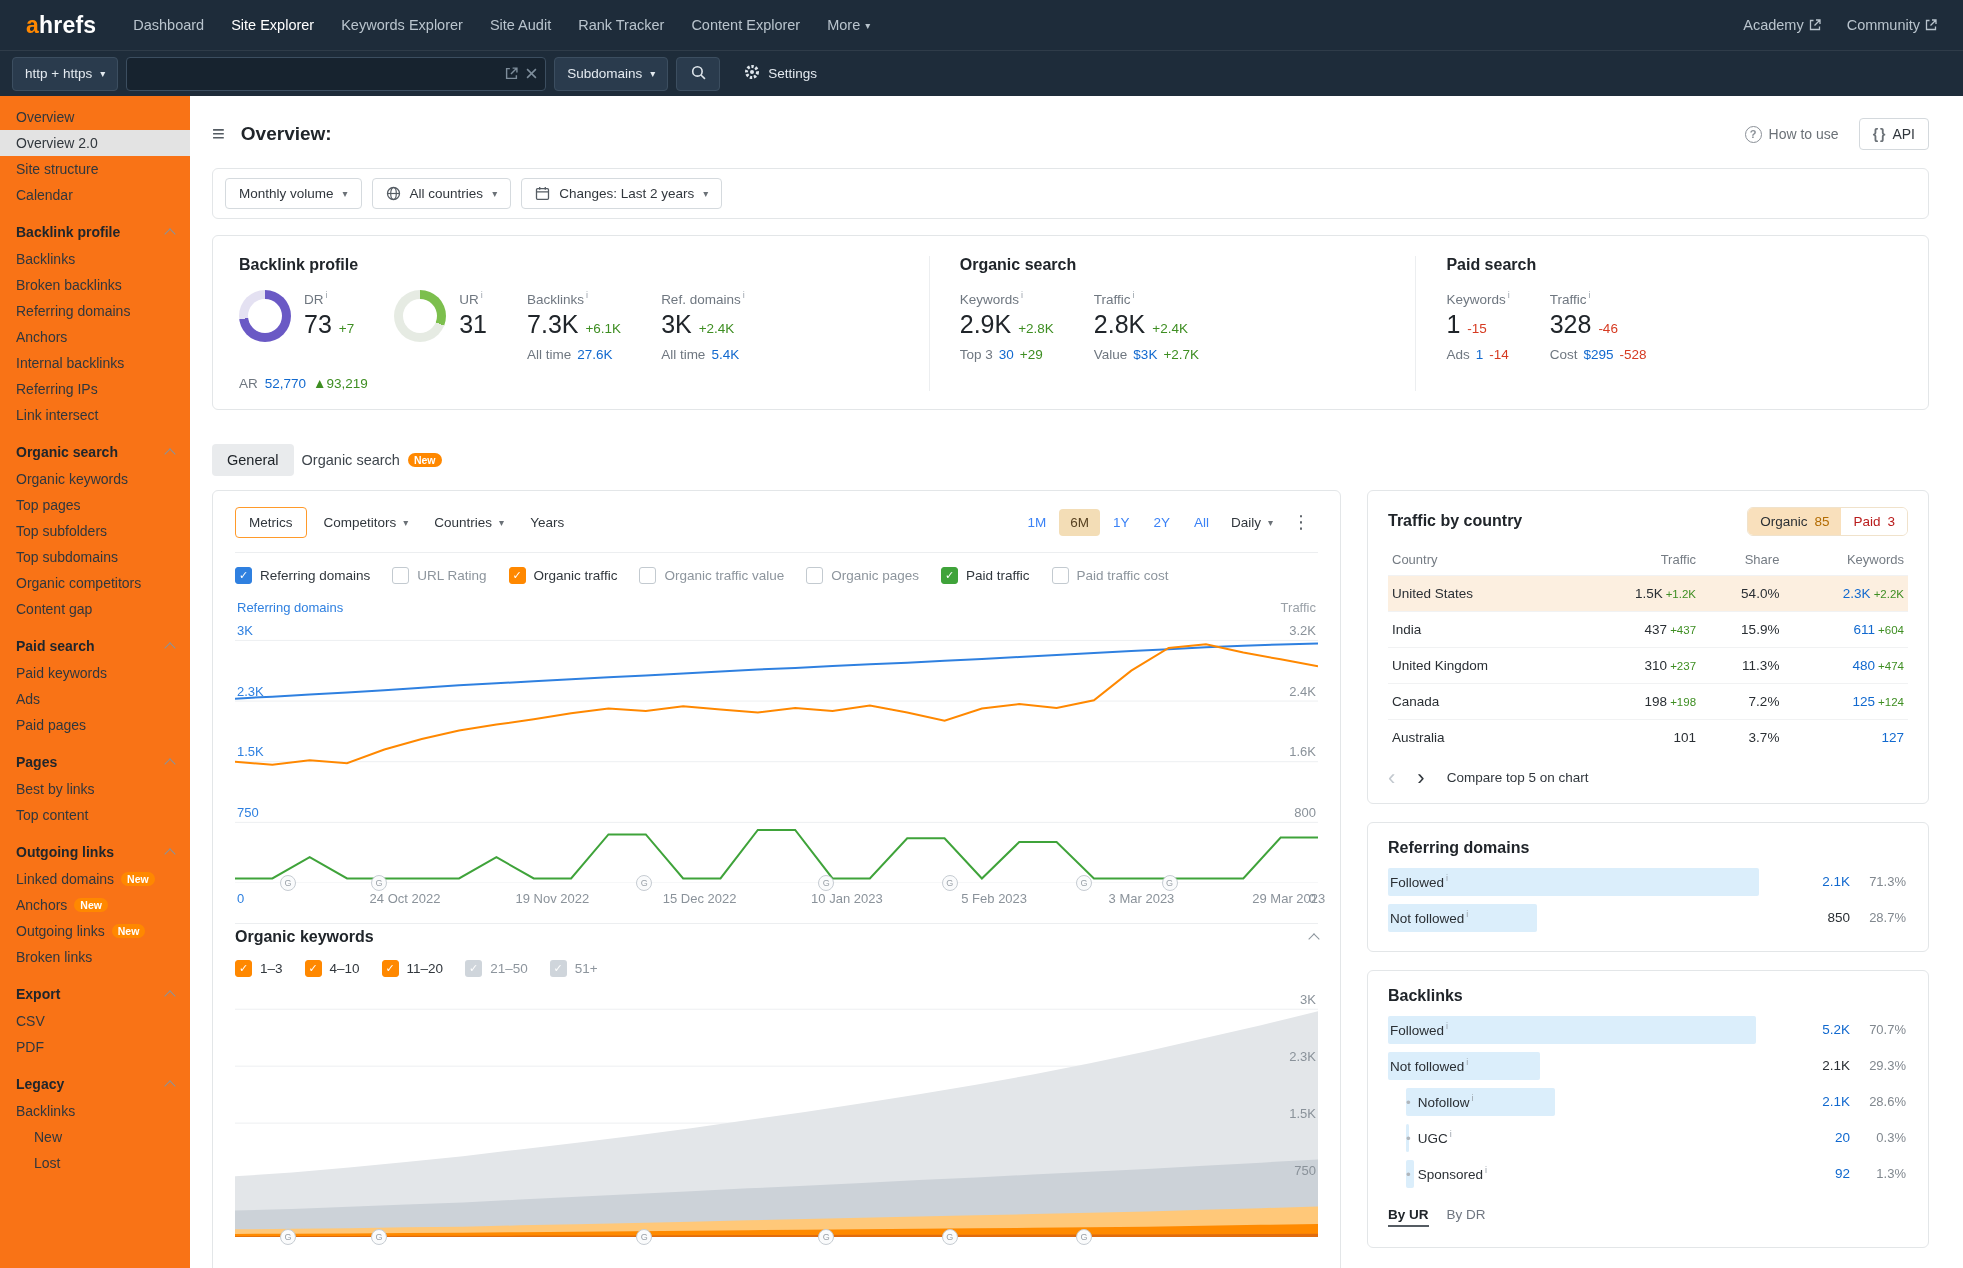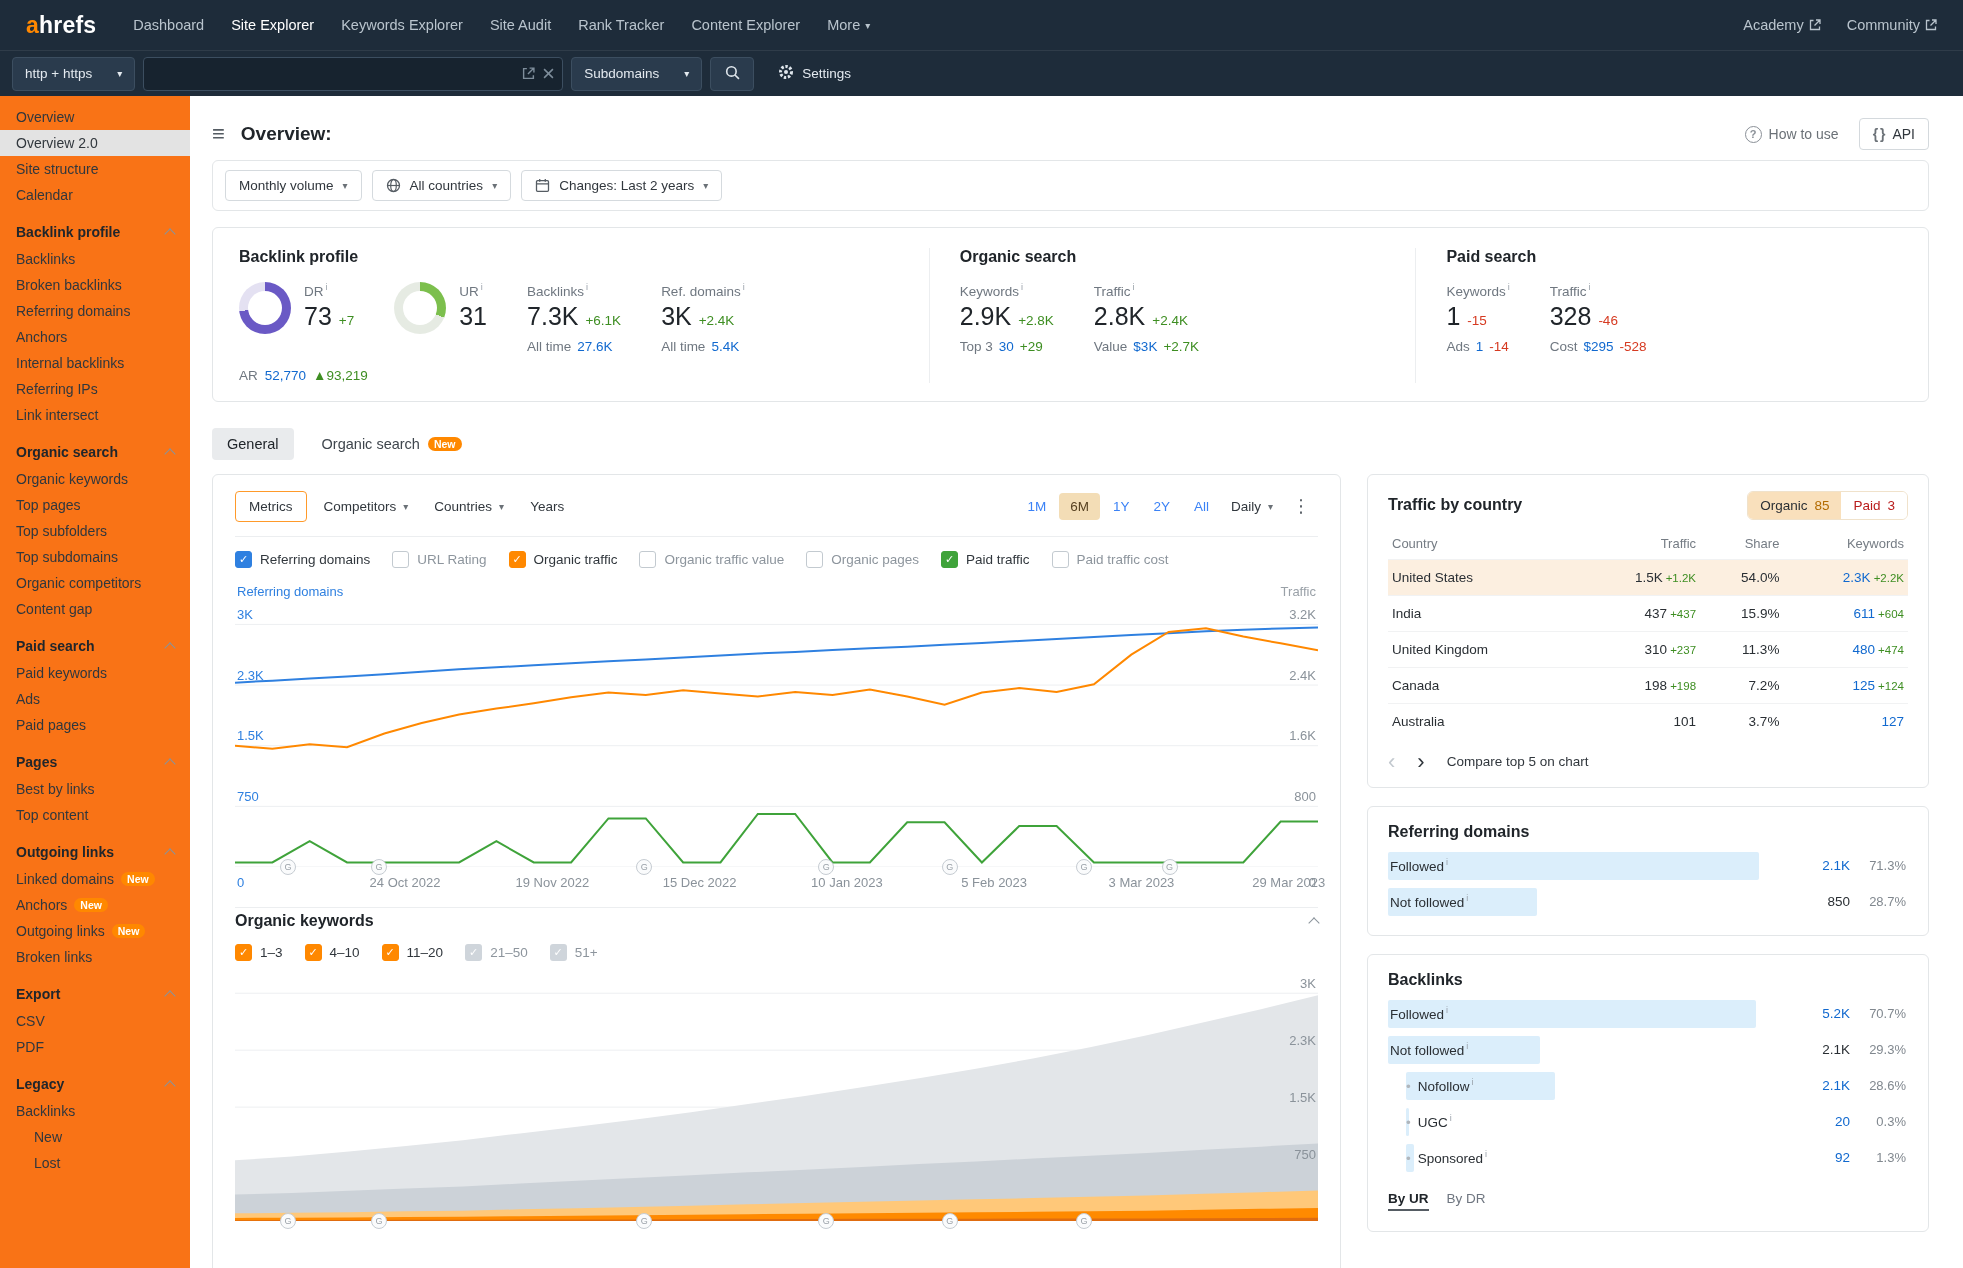--- a/index.html
+++ b/index.html
@@ -12,21 +12,21 @@
   .logo { font-size:23px; font-weight:800; letter-spacing:.2px; margin-right:10px; cursor:pointer; }
   .logo .a { color:#ff8800; } .logo .rest { color:#fff; }
   .nav-item { color:#b9c4cd; font-size:14.5px; cursor:pointer; display:flex; align-items:center; gap:5px; }
   .nav-item.active { color:#fff; }
   .nav-right { margin-left:auto; display:flex; gap:26px; }
   .caret { font-size:10px; color:inherit; }
   .ext-icon svg { display:block; }
 
   
   .searchbar { height:46px; background:#1e2c3a; border-top:1px solid rgba(255,255,255,.08); display:flex; align-items:center; padding:0 12px; gap:8px; }
-  .sb-select { height:34px; background:#2a3b4d; border:1px solid #3c4e60; border-radius:4px; color:#e4eaf0; font-size:13.5px; display:flex; align-items:center; gap:25px; padding:0 12px; cursor:pointer; }
+  .sb-select { height:34px; background:#2a3b4d; border:1px solid #3c4e60; border-radius:4px; color:#e4eaf0; font-size:13.5px; display:flex; align-items:center; gap:8px; padding:0 12px; cursor:pointer; }
   .sb-input-wrap { height:34px; width:420px; background:#17232f; border:1px solid #3c4e60; border-radius:4px; display:flex; align-items:center; padding:0 8px; gap:8px; }
   .sb-input { flex:1; background:transparent; border:none; outline:none; color:#e4eaf0; font-size:13.5px; }
   .sb-ico { color:#7e8d9b; display:flex; cursor:pointer; }
   .sb-btn { height:34px; width:44px; background:#2a3b4d; border:1px solid #3c4e60; border-radius:4px; display:flex; align-items:center; justify-content:center; cursor:pointer; }
   .sb-settings { display:flex; align-items:center; gap:8px; color:#e4eaf0; font-size:13.5px; margin-left:16px; cursor:pointer; }
 
   
   .layout { display:flex; height:1172px; }
   .sidebar { width:190px; background:#f97316; padding:8px 0 20px; flex-shrink:0; overflow:hidden; }
   .side-item { padding:5px 16px; font-size:14px; color:#31373d; cursor:pointer; display:flex; align-items:center; gap:7px; }
@@ -42,21 +42,21 @@
   .page-head { display:flex; align-items:center; gap:16px; height:44px; }
   .burger { font-size:22px; color:#555c63; cursor:pointer; line-height:1; }
   .page-title { font-size:19px; font-weight:bold; color:#20252a; }
   .head-right { margin-left:auto; display:flex; align-items:center; gap:20px; }
   .howto { color:#6b7177; font-size:14px; display:flex; align-items:center; gap:7px; cursor:pointer; }
   .circle-q { width:17px; height:17px; border:1.5px solid #8a9097; color:#8a9097; border-radius:50%; font-size:11px; font-weight:bold; display:flex; align-items:center; justify-content:center; }
   .api-btn { border:1px solid #d4d9dd; border-radius:4px; padding:7px 13px; display:flex; gap:8px; align-items:center; font-size:14px; color:#30363c; cursor:pointer; background:#fff; }
   .braces { color:#6b7177; font-weight:bold; letter-spacing:-1px; }
 
   
-  .filter-bar { border:1px solid #e3e6e8; border-radius:6px; padding:9px 12px; display:flex; gap:10px; margin-top:4px; }
+  .filter-bar { border:1px solid #e3e6e8; border-radius:6px; padding:9px 12px; display:flex; gap:10px; margin-top:12px; }
   .filter-btn { border:1px solid #d5dade; border-radius:4px; background:#fff; padding:7px 13px; font-size:13.5px; color:#31373d; display:flex; align-items:center; gap:9px; cursor:pointer; }
   .filter-btn svg { display:block; }
   .dd-caret { font-size:10px; color:#6b7177; }
 
   
   .stats-panel { border:1px solid #e3e6e8; border-radius:6px; margin-top:16px; padding:20px 26px 18px; display:flex; }
   .stat-group { padding-right:30px; }
   .stat-group + .stat-group { border-left:1px solid #eceef0; padding-left:30px; }
   .stat-title { font-size:16px; font-weight:bold; margin-bottom:16px; color:#20252a; }
   .metric-row { display:flex; gap:40px; }
@@ -66,21 +66,21 @@
   .m-val { font-size:25px; color:#20252a; display:flex; align-items:baseline; gap:7px; }
   .delta { font-size:13.5px; }
   .up { color:#3e8e22; } .down { color:#d63a21; }
   .m-sub { font-size:13.5px; color:#6f7780; margin-top:8px; display:flex; gap:6px; align-items:baseline; }
   .link { color:#1169cf; cursor:pointer; }
   .donut { width:52px; height:52px; border-radius:50%; display:flex; align-items:center; justify-content:center; flex-shrink:0; }
   .donut .hole { width:34px; height:34px; background:#fff; border-radius:50%; }
   .ar-line { margin-top:14px; font-size:13.5px; color:#6f7780; display:flex; gap:7px; }
 
   
-  .tabs-row { margin-top:26px; display:flex; gap:22px; }
+  .tabs-row { margin-top:34px; display:flex; gap:2px; }
   .tab-active { background:#e9ebed; border-radius:4px; padding:8px 15px; font-size:14.5px; color:#20252a; cursor:pointer; }
   .tab-plain { padding:8px 6px; font-size:14.5px; color:#3f464d; display:flex; align-items:center; gap:8px; cursor:pointer; }
 
   
   .columns { margin-top:14px; display:flex; gap:26px; align-items:flex-start; }
   .left-panel { flex:1; border:1px solid #e3e6e8; border-radius:6px; padding:16px 22px 30px; }
   .right-col { width:562px; flex-shrink:0; }
   .panel { border:1px solid #e3e6e8; border-radius:6px; padding:16px 20px 14px; margin-bottom:18px; background:#fff; }
   .panel-title { font-size:16px; font-weight:bold; color:#20252a; }
 

